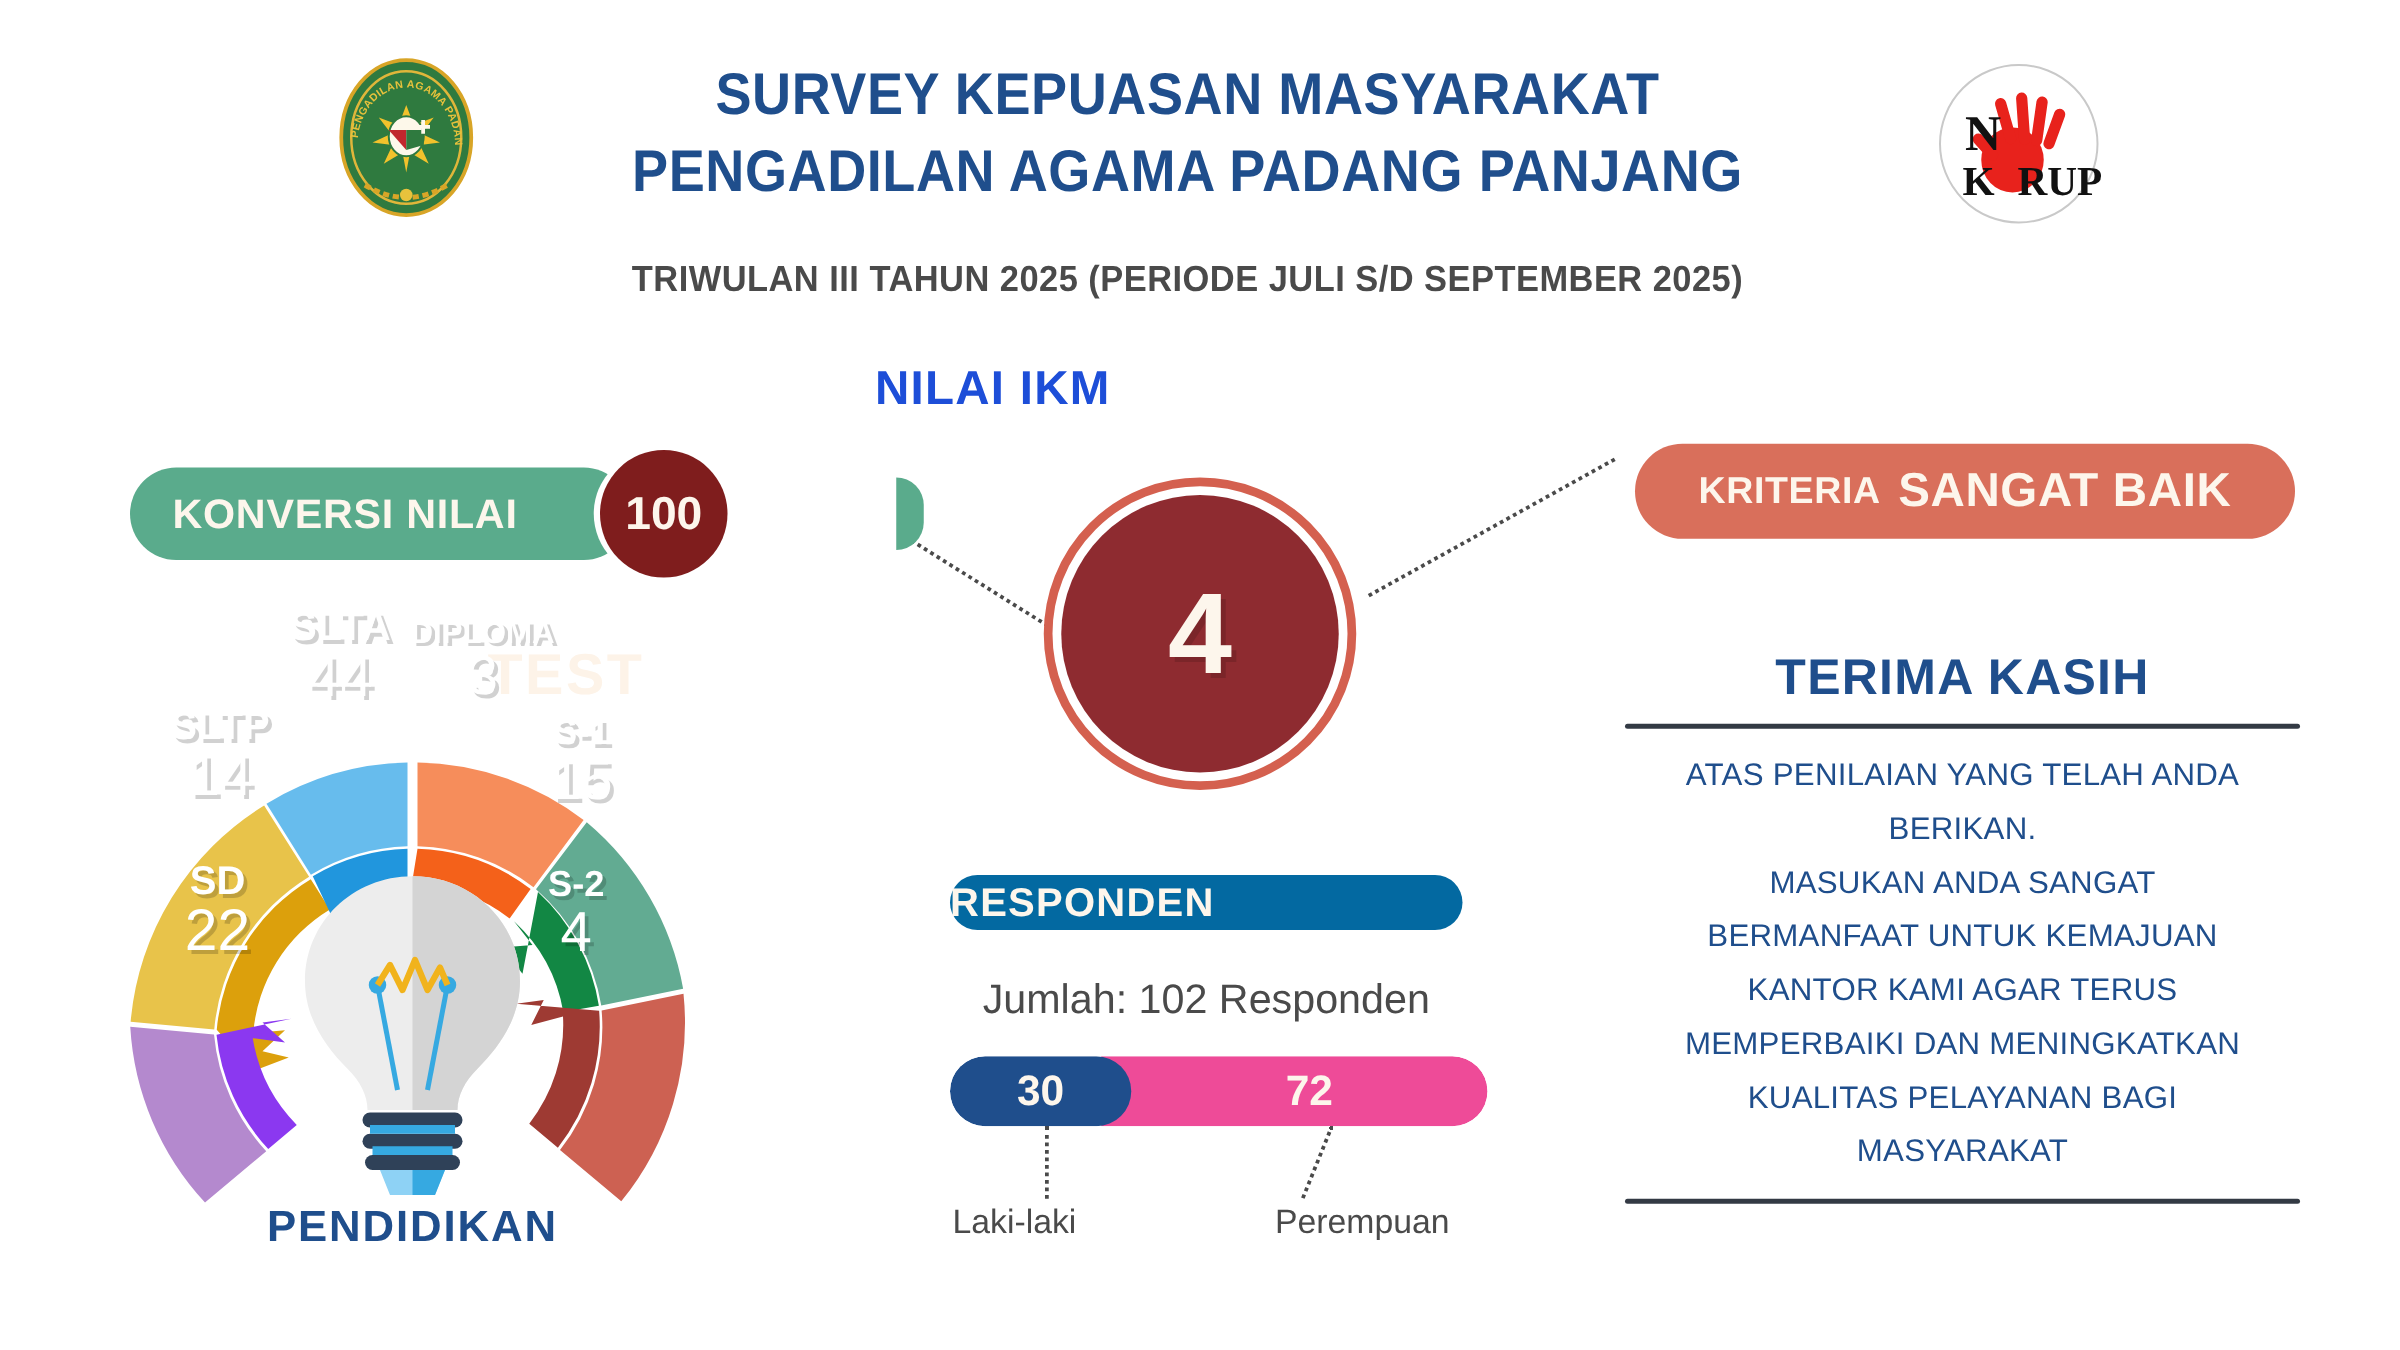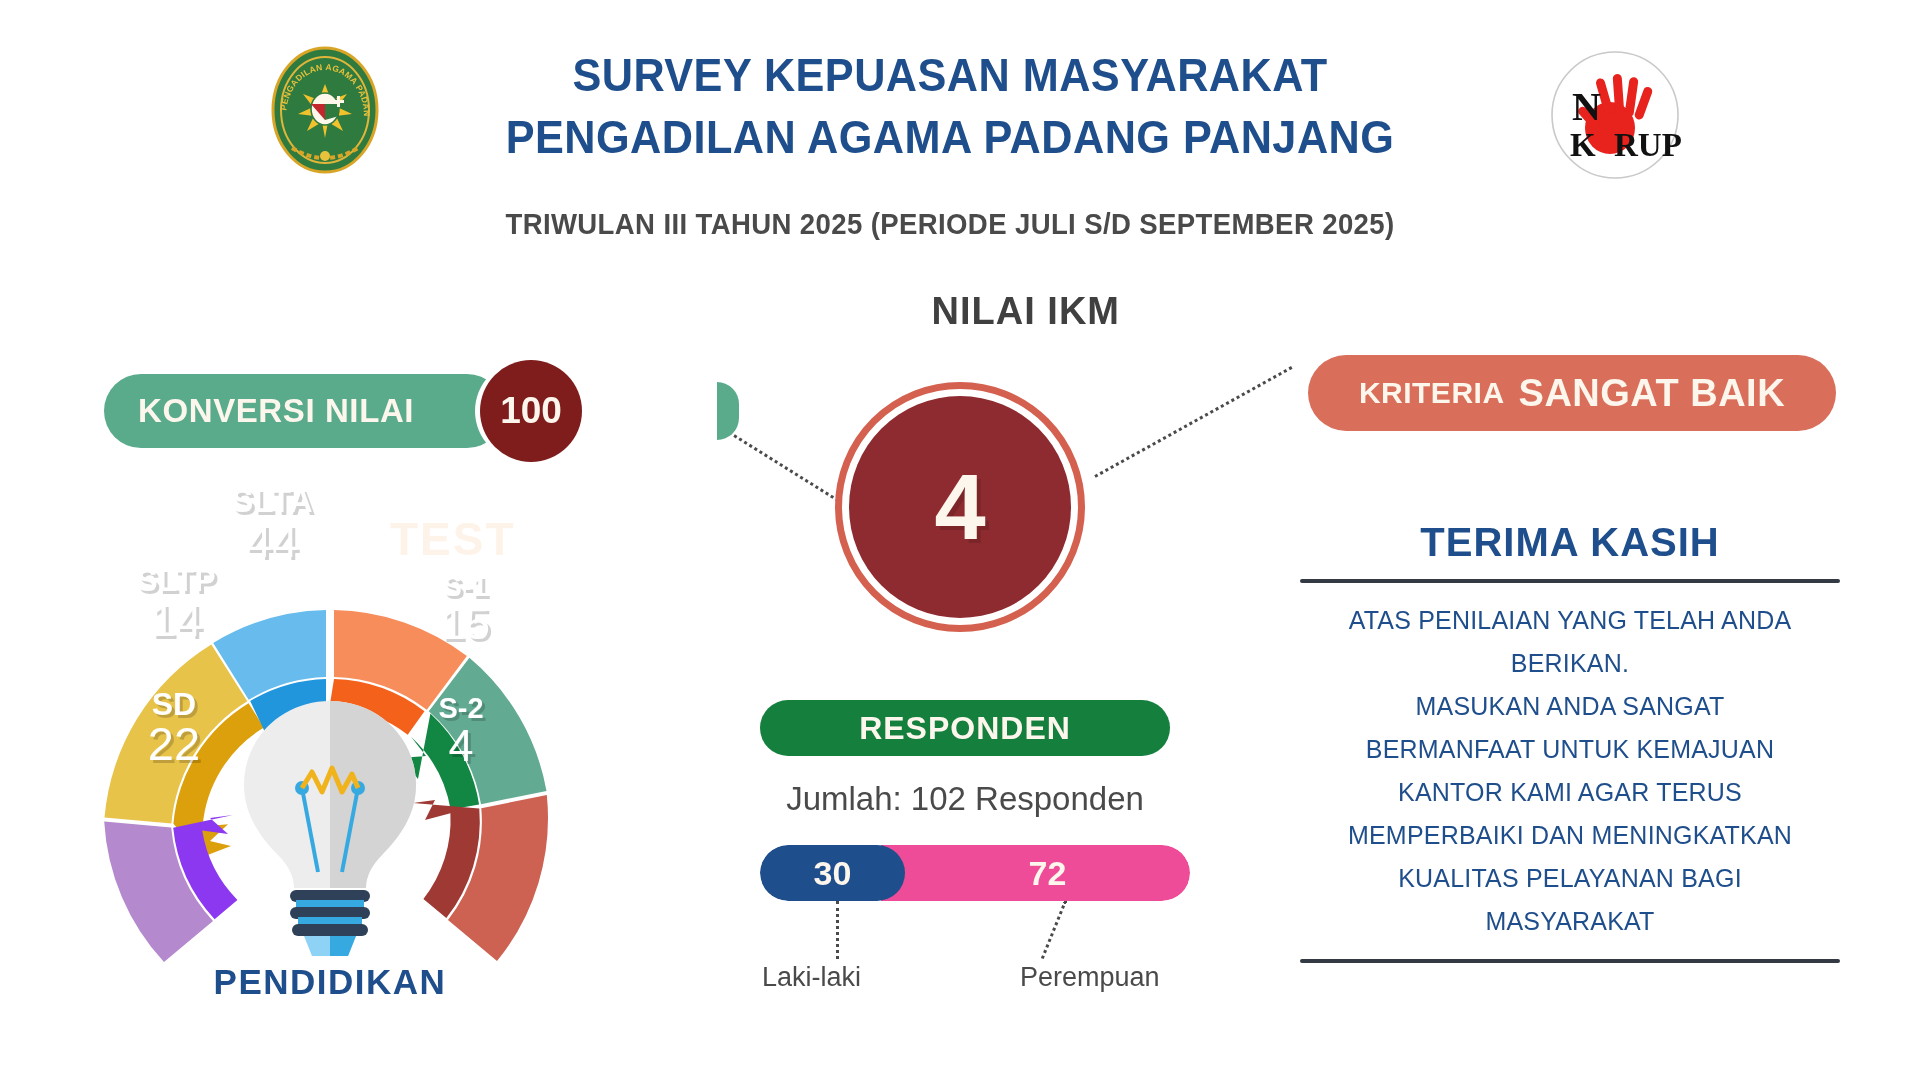--- a/index.html
+++ b/index.html
@@ -30,22 +30,22 @@
     color: #4a4a4a; font-weight: 700; font-size: 29px; letter-spacing: 0.4px;
     transform: scaleX(0.95); transform-origin: center; white-space: nowrap;
   }
 
   
   #court-logo { position: absolute; left: 266px; top: 44px; width: 118px; height: 132px; }
   #nokorupsi-logo { position: absolute; left: 1548px; top: 48px; width: 134px; height: 134px; }
 
   
   #nilai-ikm-label {
-    position: absolute; left: 700px; top: 290px; width: 420px; text-align: right;
-    color: #404040; font-size: 38px; font-weight: 700; letter-spacing: 1px;
+    position: absolute; left: 700px; top: 290px; width: 420px; text-align: left;
+    color: #1d4ed8; font-size: 38px; font-weight: 700; letter-spacing: 1px;
   }
   #ikm-circle-wrap { position: absolute; left: 835px; top: 382px; width: 250px; height: 250px; }
   #ikm-ring {
     position: absolute; inset: 0; border-radius: 50%;
     border: 7px solid #d4604f; background: #fff;
   }
   #ikm-disc {
     position: absolute; left: 14px; top: 14px; width: 222px; height: 222px;
     border-radius: 50%; background: #8e2b30;
     display: flex; align-items: center; justify-content: center;
@@ -99,23 +99,23 @@
     position: absolute; left: 100px; top: 962px; width: 460px; text-align: center;
     color: #1f4e8c; font-size: 35px; font-weight: 700; letter-spacing: 1.5px;
   }
   .seg-text { position: absolute; text-align: center; color: #ffffff; line-height: 1;
               text-shadow: 3px 3px 0 rgba(0,0,0,0.18); pointer-events:none; }
   .seg-name { font-weight: 700; display:block; }
   .seg-val  { font-weight: 400; display:block; }
 
   
   #responden-pill {
-    position: absolute; left: 760px; top: 700px; width: 410px; height: 56px;
-    background: #15803d; border-radius: 32px;
-    display: flex; align-items:center; justify-content:center;
+    position: absolute; left: 760px; top: 700px; width: 410px; height: 44px;
+    background: #0369a1; border-radius: 32px;
+    display: flex; align-items:center; 
   }
   #responden-label { color:#fdf6ec; font-size: 32px; font-weight:700; letter-spacing: 1px; }
   #responden-total {
     position: absolute; left: 700px; top: 780px; width: 530px; text-align:center;
     color: #4a4a4a; font-size: 33px; font-weight: 400;
   }
   #gender-bar {
     position: absolute; left: 760px; top: 845px; width: 430px; height: 56px;
     border-radius: 28px; overflow: hidden; display: flex;
   }
@@ -276,20 +276,24 @@
           <path d="M0,110 L26,110 L18,130 L0,130 Z" fill="#36a9e1"></path>
         </g>
       </g>
     </svg>
 
     
     <div class="seg-text" style="left:112px; top:-52px; width:120px;">
       <span class="seg-name" style="font-size:33px;">SLTA</span>
       <span class="seg-val" style="font-size:47px;">44</span>
     </div>
+    <div class="seg-text" style="left:216px; top:-42px; width:140px;">
+      <span class="seg-name" style="font-size:25px;">DIPLOMA</span>
+      <span class="seg-val" style="font-size:44px;">3</span>
+    </div>
     <div class="seg-text" style="left:16px; top:28px; width:120px;">
       <span class="seg-name" style="font-size:32px;">SLTP</span>
       <span class="seg-val" style="font-size:47px;">14</span>
     </div>
     <div class="seg-text" style="left:310px; top:36px; width:110px;">
       <span class="seg-name" style="font-size:29px;">S-1</span>
       <span class="seg-val" style="font-size:45px;">15</span>
     </div>
     <div class="seg-text" style="left:14px; top:152px; width:120px;">
       <span class="seg-name" style="font-size:32px;">SD</span>

